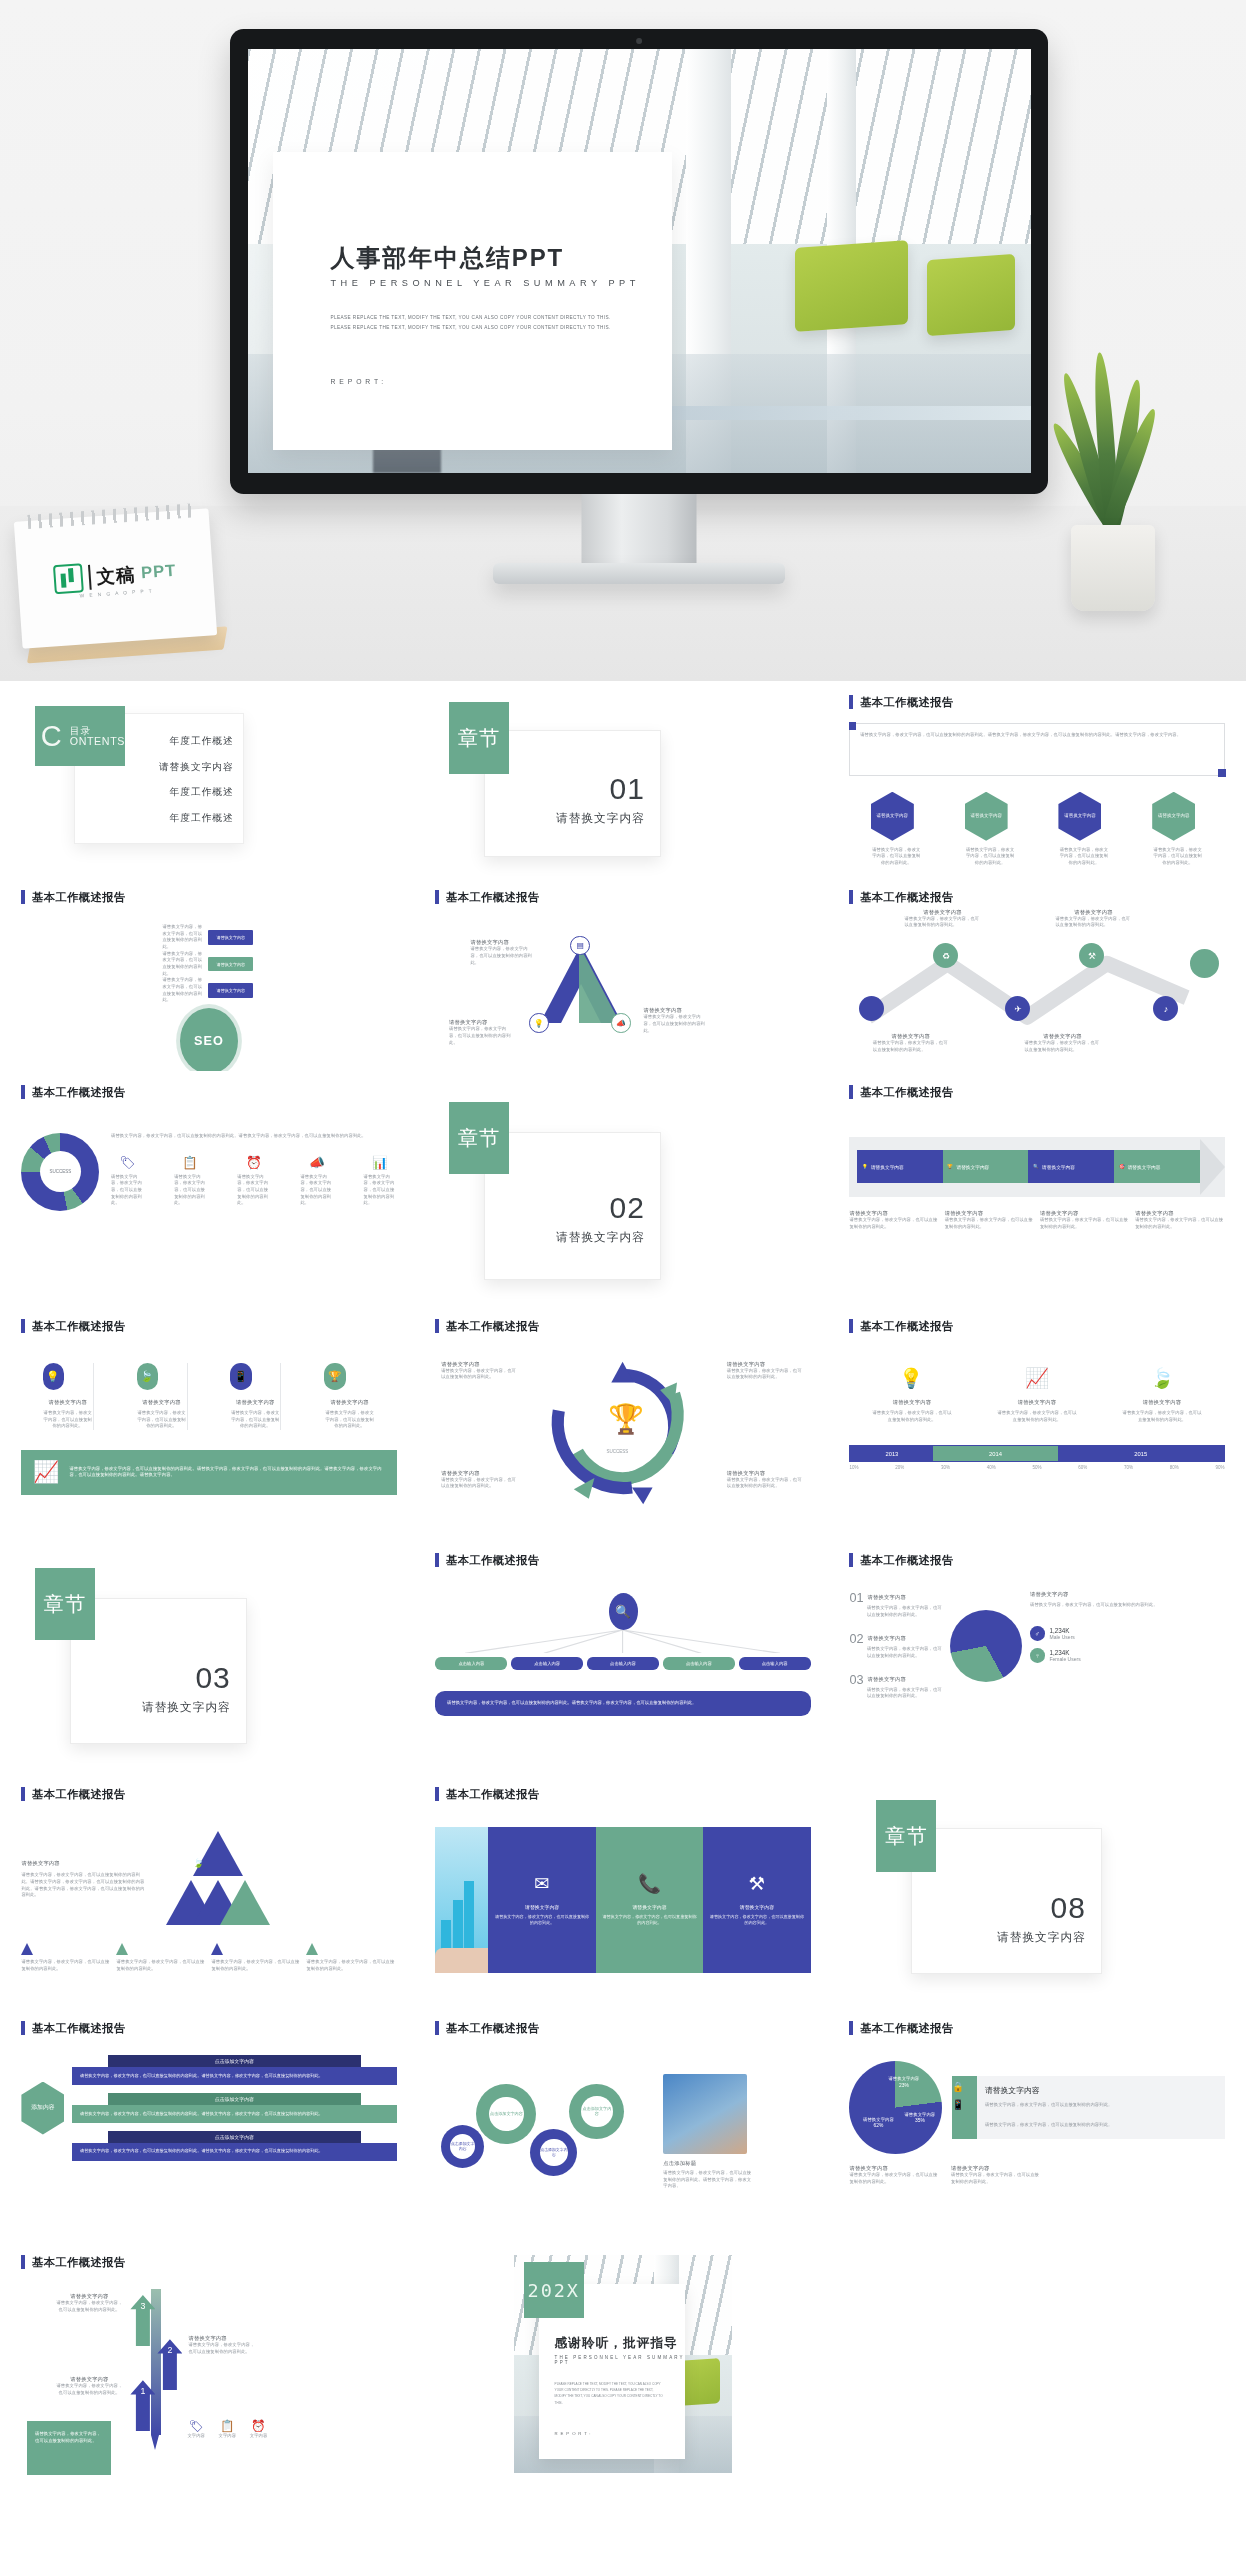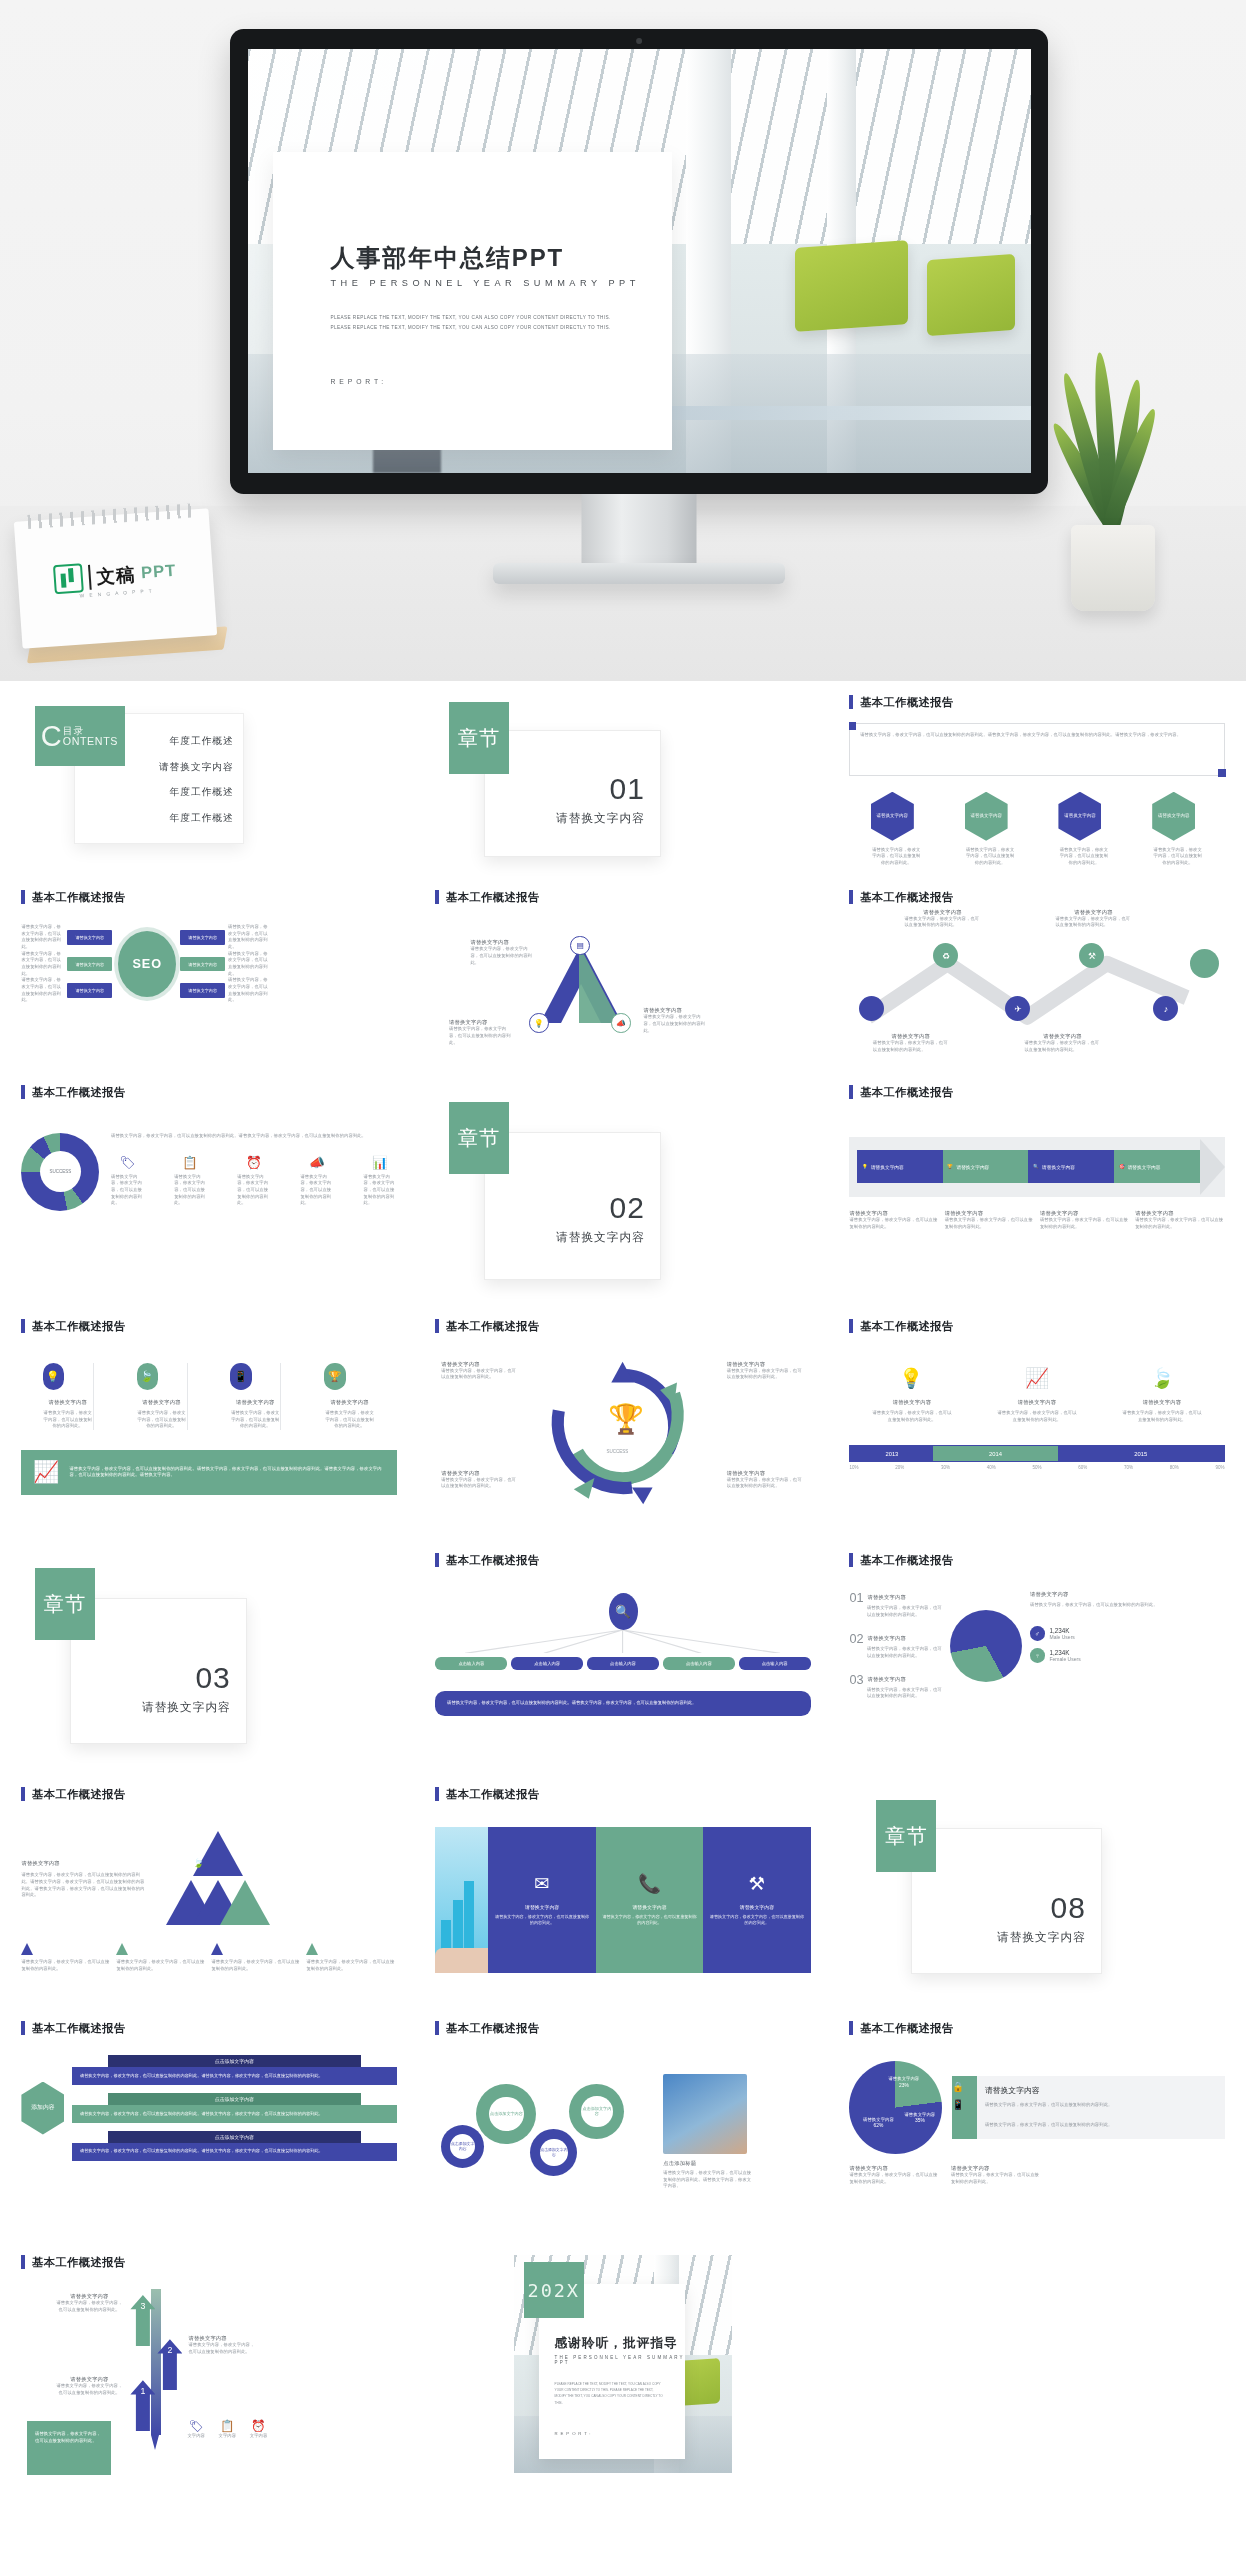--- a/index.html
+++ b/index.html
@@ -190,21 +190,21 @@
   .sec-num { font-size:30px; color:#3a3f44; font-weight:300; letter-spacing:1px; line-height:1; }
   .sec-cap { font-size:11.7px; color:#3a3f44; margin-top:7.8px; letter-spacing:1px; }
 
   
   .toc { position:relative; height:100%; }
   .toc-badge {
     position:absolute; left:13.6px; top:11.7px; width:90px; height:60px; background:#6aa98e;
     z-index:3; display:flex; align-items:center; padding-left:5.8px;
   }
   .toc-c { font-size:29px; color:#f2f8f4; font-weight:300; line-height:.85; }
-  .toc-words { margin-left:1px; line-height:1.05; }
+  .toc-words { margin-left:8px; line-height:1.05; }
   .toc-cn { font-size:9.7px; color:#f2f8f4; letter-spacing:1px; }
   .toc-en { font-size:10.7px; color:#f2f8f4; letter-spacing:0.6px; }
   .toc-card {
     position:absolute; left:53px; top:18px; width:170px; height:131px; background:#fff;
     border:1px solid #eee; box-shadow:0 5.8px 15.6px rgba(0,0,0,.08); z-index:2;
     padding:21.4px 9.7px 0 0; text-align:right;
   }
   .toc-item { font-size:9.7px; color:#3e4348; margin-bottom:12.7px; letter-spacing:1px; }
   .mini { font-size:4.3px; line-height:1.55; color:#8d939a; letter-spacing:0.1px; }
   .mini-t { font-size:5.3px; color:#5c6268; letter-spacing:0.2px; }
@@ -321,21 +321,21 @@
   .end-card{position:absolute;left:25px;top:29px;width:146px;height:175px;background:#fff;
      box-shadow:0 5.8px 15.6px rgba(0,0,0,.10);padding:51px 0 0 15.6px;}
   .end-green{position:absolute;left:9.7px;top:7.8px;width:60px;height:56px;background:#6aa98e;
      display:flex;align-items:center;justify-content:center;z-index:2;}
   .end-year{font-size:18.5px;color:#eaf6ef;letter-spacing:1.9px;font-family:"DejaVu Sans Mono",monospace;}
   .end-title{font-size:12.7px;color:#2d3135;font-weight:600;letter-spacing:1px;}
   .end-sub{font-size:4.5px;letter-spacing:2.1px;color:#5a5f64;margin-top:3.9px;}
   .end-body{font-size:3.1px;line-height:2;color:#8a9096;margin-top:15.6px;width:109px;}
   .end-rep{font-size:4.3px;letter-spacing:2.9px;color:#6b7075;margin-top:25px;}
 
-  .f{display:flex;} .fc{flex-direction:column;} .ic{align-items:center;} .jc{}
+  .f{display:flex;} .fc{flex-direction:column;} .ic{align-items:center;} .jc{flex-direction:column;}
   .jb{justify-content:space-between;} .ja{justify-content:space-around;}
   .tc{text-align:center;}
 </style>
 </head>
 <body>
 
 <div class="page">
 
   <div class="hero">
     <div class="hero-floor"></div>

